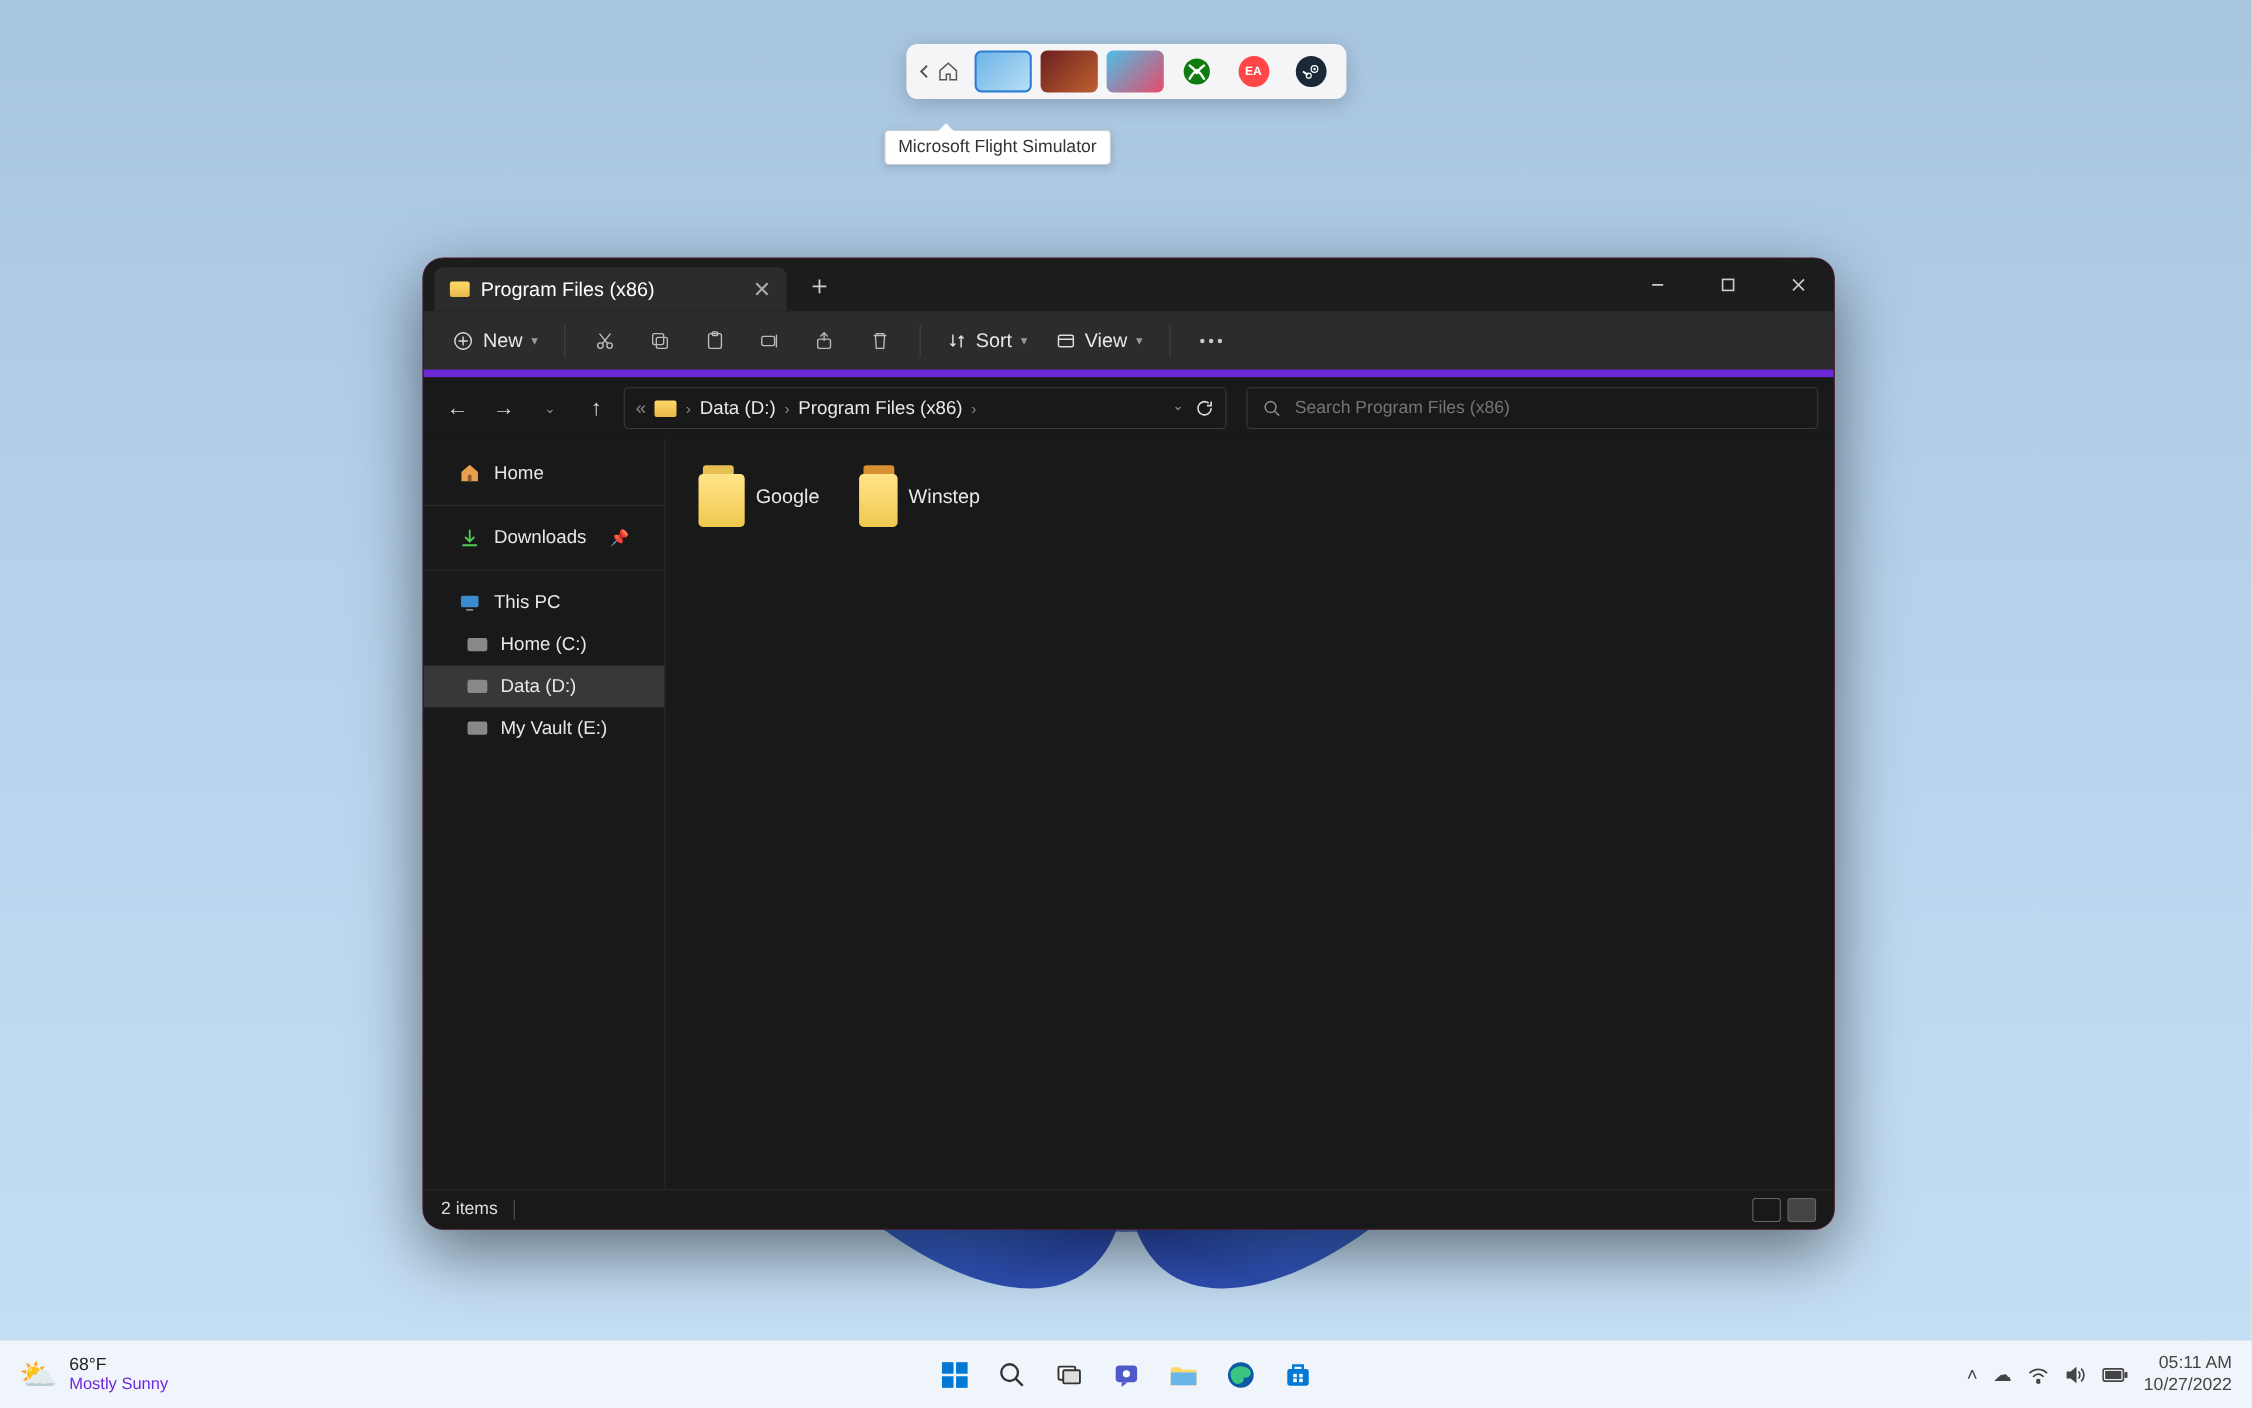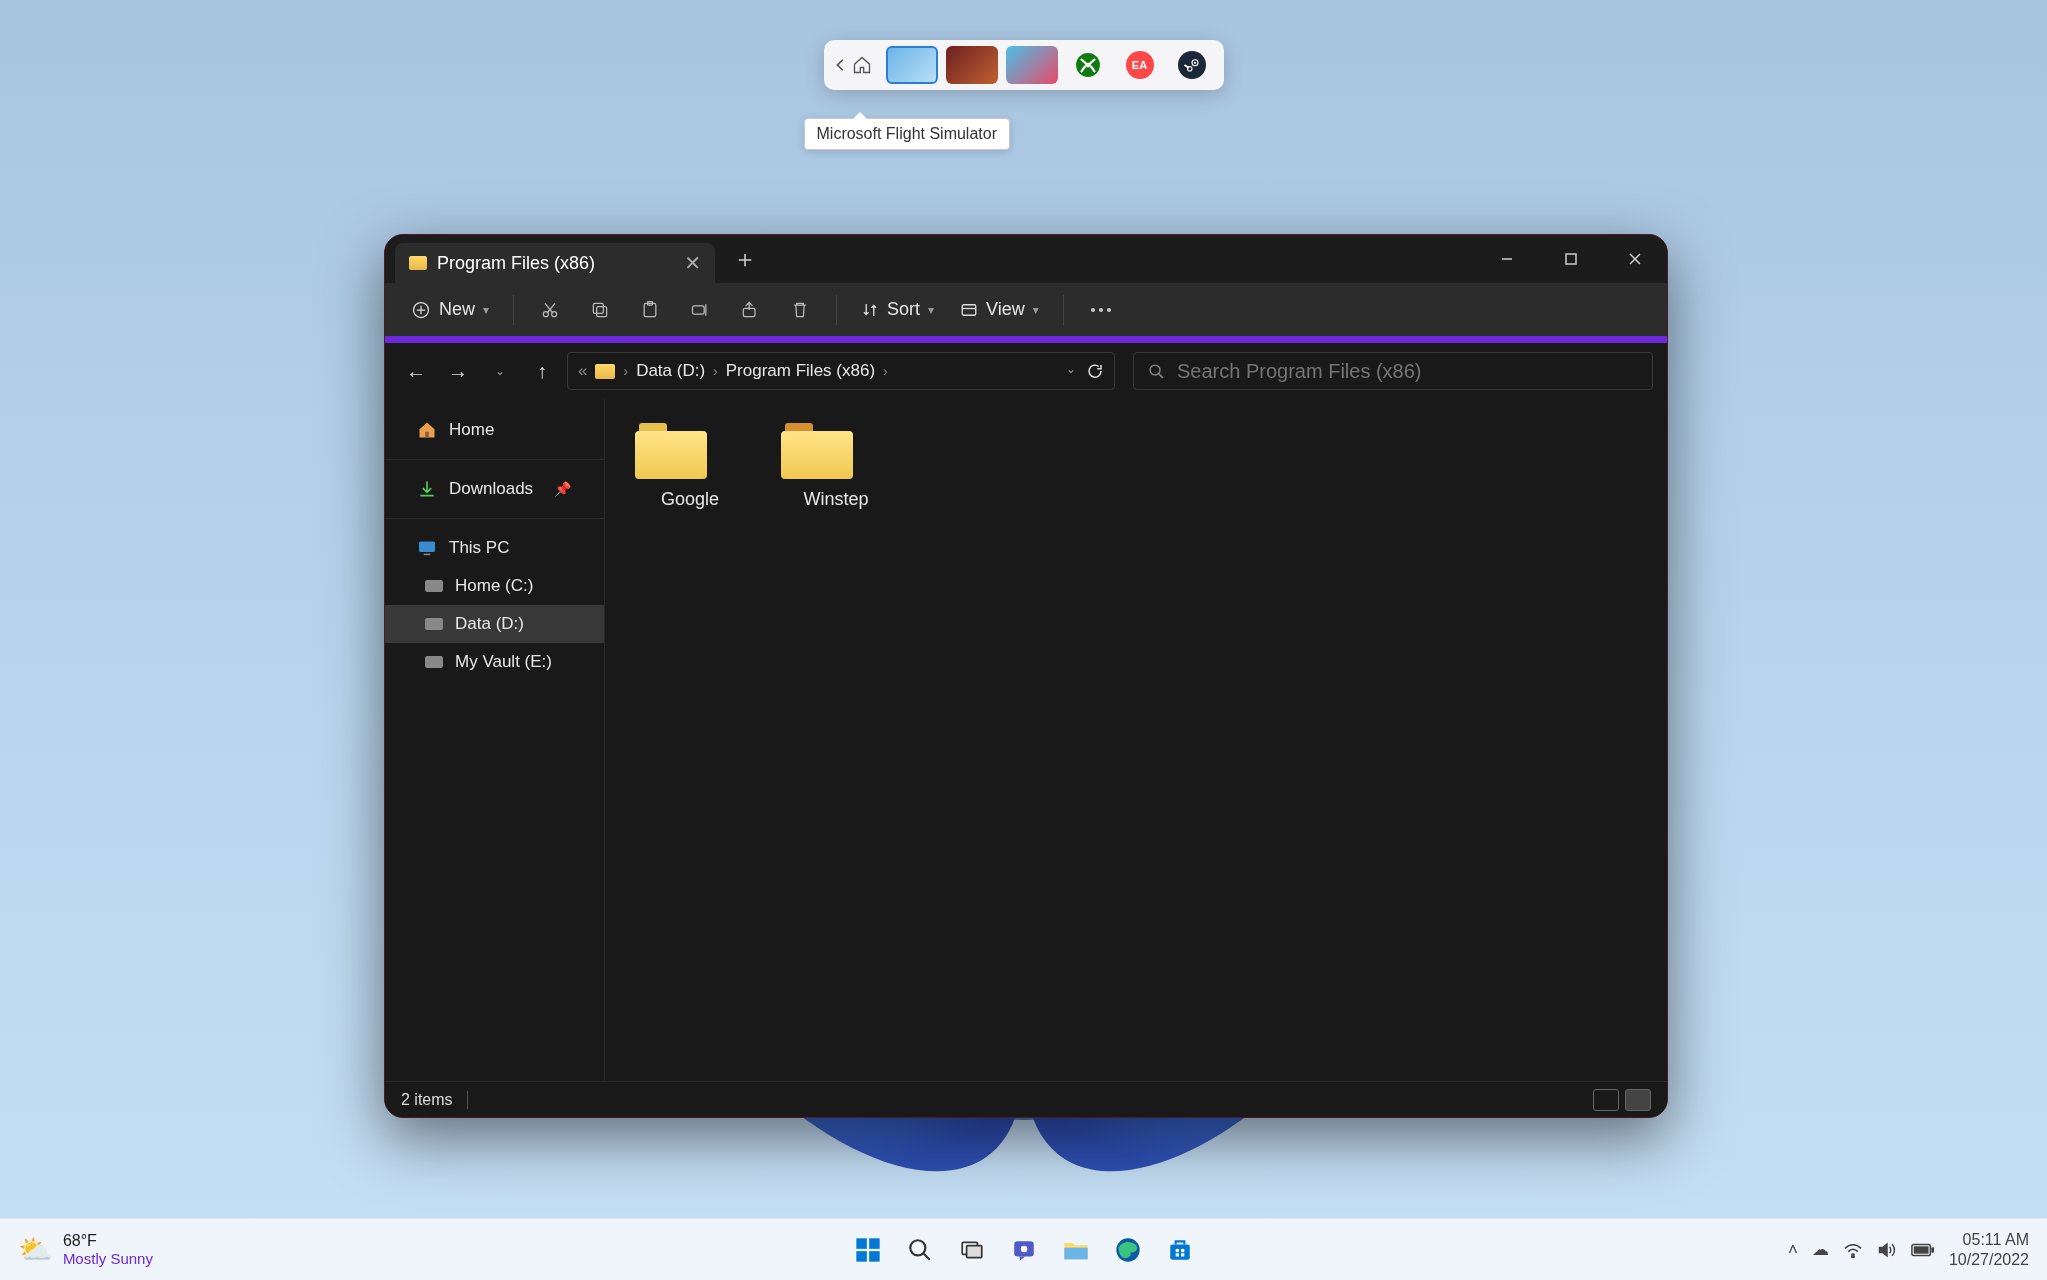--- a/index.html
+++ b/index.html
@@ -92,34 +92,34 @@
 }
 .addrbar .crumb { cursor:pointer; }
 .addrbar .sep { color:#888; font-size:14px; }
 .addrbar .fldr { width:20px; height:15px; background:linear-gradient(#ffd968,#e8b84a); border-radius:2px; }
 .addr-refresh { margin-left:auto; display:flex; gap:10px; }
 .searchbox {
   width:520px; height:38px; border:1px solid #3a3a3a; border-radius:4px;
   display:flex; align-items:center; padding:0 14px; gap:12px; margin-left:10px;
 }
 .searchbox input {
-  background:transparent; border:none; outline:none; color:#3b82f6; font-size:20px; flex:1;
+  background:transparent; border:none; outline:none; color:#3b82f6; font-size:16px; flex:1;
 }
 
 .body { flex:1; display:flex; background:#191919; }
 .sidebar { width:220px; border-right:1px solid #2a2a2a; padding-top:12px; color:#e8e8e8; font-size:17px; }
 .side-item { display:flex; align-items:center; gap:12px; padding:9px 32px; cursor:pointer; }
 .side-item.sub { padding-left:40px; }
 .side-item.selected { background:#383838; }
 .side-item .pin { margin-left:auto; color:#888; font-size:14px; }
 .side-sep { height:1px; background:#2a2a2a; margin:10px 0; }
 .ico-drive { width:18px; height:12px; background:#888; border-radius:2px; display:inline-block; }
 
 .content { flex:1; padding:24px 30px; display:flex; gap:36px; align-items:flex-start; }
-.folder-item { display:flex; flex-direction:column; gap:10px; cursor:pointer; width:110px; }
+.folder-item { display:flex; flex-direction:row; align-items:center; gap:10px; cursor:pointer; width:110px; }
 .folder-big {
   width:72px; height:56px; position:relative;
 }
 .folder-big::before {
   content:''; position:absolute; top:0; left:4px; width:28px; height:10px;
   background:#e8c050; border-radius:3px 3px 0 0;
 }
 .folder-big::after {
   content:''; position:absolute; top:8px; left:0; right:0; bottom:0;
   background:linear-gradient(#ffe488,#f0c850); border-radius:4px;

